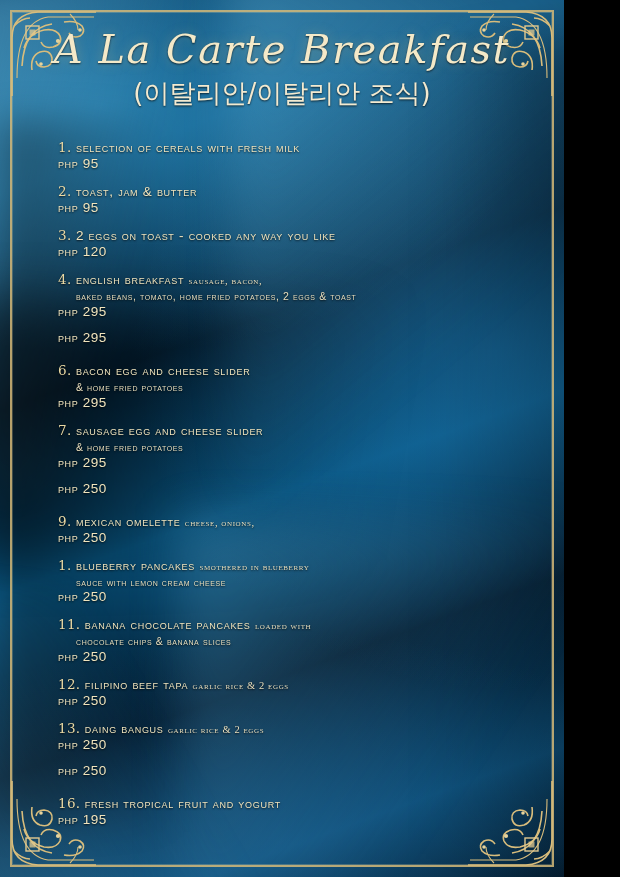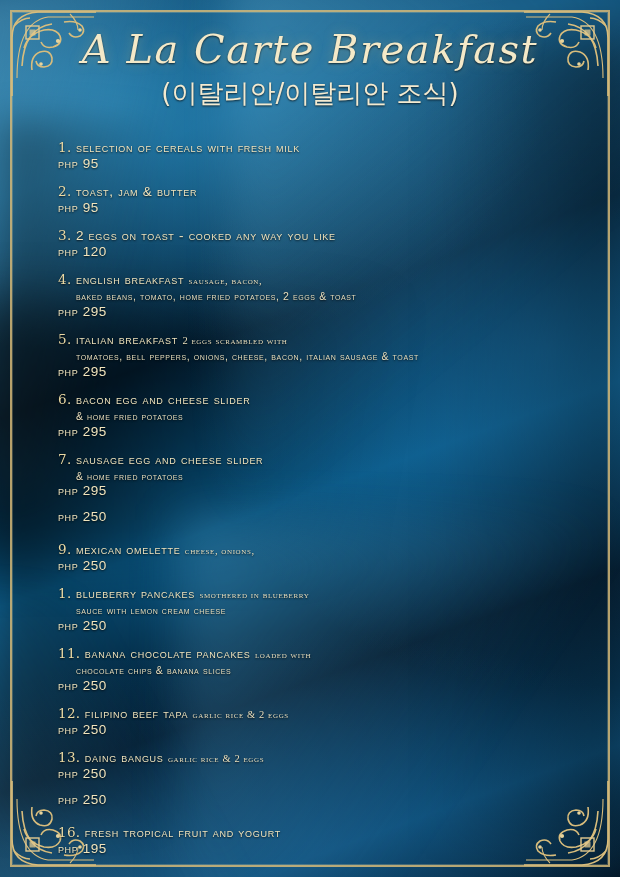--- a/index.html
+++ b/index.html
@@ -5,21 +5,21 @@
   html, body {
     margin: 0;
     padding: 0;
     background: #000;
   }
   body {
     font-family: "Liberation Sans", sans-serif;
   }
   #page {
     position: relative;
-    width: 620px;
+    width: 564px;
     height: 877px;
     overflow: hidden;
     background:
       radial-gradient(ellipse 700px 400px at 18% 12%, rgba(60,165,215,0.55) 0%, rgba(0,0,0,0) 62%),
       radial-gradient(ellipse 560px 520px at 88% 40%, rgba(35,120,175,0.45) 0%, rgba(0,0,0,0) 65%),
       radial-gradient(ellipse 620px 300px at 50% 96%, rgba(25,95,145,0.45) 0%, rgba(0,0,0,0) 70%),
       linear-gradient(160deg, #0a3c60 0%, #0b4f7a 18%, #041f33 38%, #0a5a88 55%, #03182a 72%, #0d4c74 88%, #02101c 100%);
   }
   
   .fold {
@@ -300,21 +300,20 @@
         </div>
       </div>
       <div class="item">
         <div class="row">
           <div class="left"><span class="num">4.</span> <span class="name">English Breakfast</span> <span class="desc-inline">sausage, bacon,</span><span class="desc-block">baked beans, tomato, home fried potatoes, 2 eggs &amp; toast</span></div>
           <div class="price">Php 295</div>
         </div>
       </div>
       <div class="item">
         <div class="row">
-          <div class="left"><span class="num">5.</span> <span class="name">Italian Breakfast</span> <span class="desc-inline">2 eggs scrambled with</span><span class="desc-block">tomatoes, bell peppers, onions, cheese, bacon, italian sausage &amp; toast</span></div>
           <div class="price">Php 295</div>
         </div>
       </div>
       <div class="item">
         <div class="row">
           <div class="left"><span class="num">6.</span> <span class="name">Bacon Egg and Cheese Slider</span> <span class="desc-inline"></span><span class="desc-block">&amp; home fried potatoes</span></div>
           <div class="price">Php 295</div>
         </div>
       </div>
       <div class="item">

